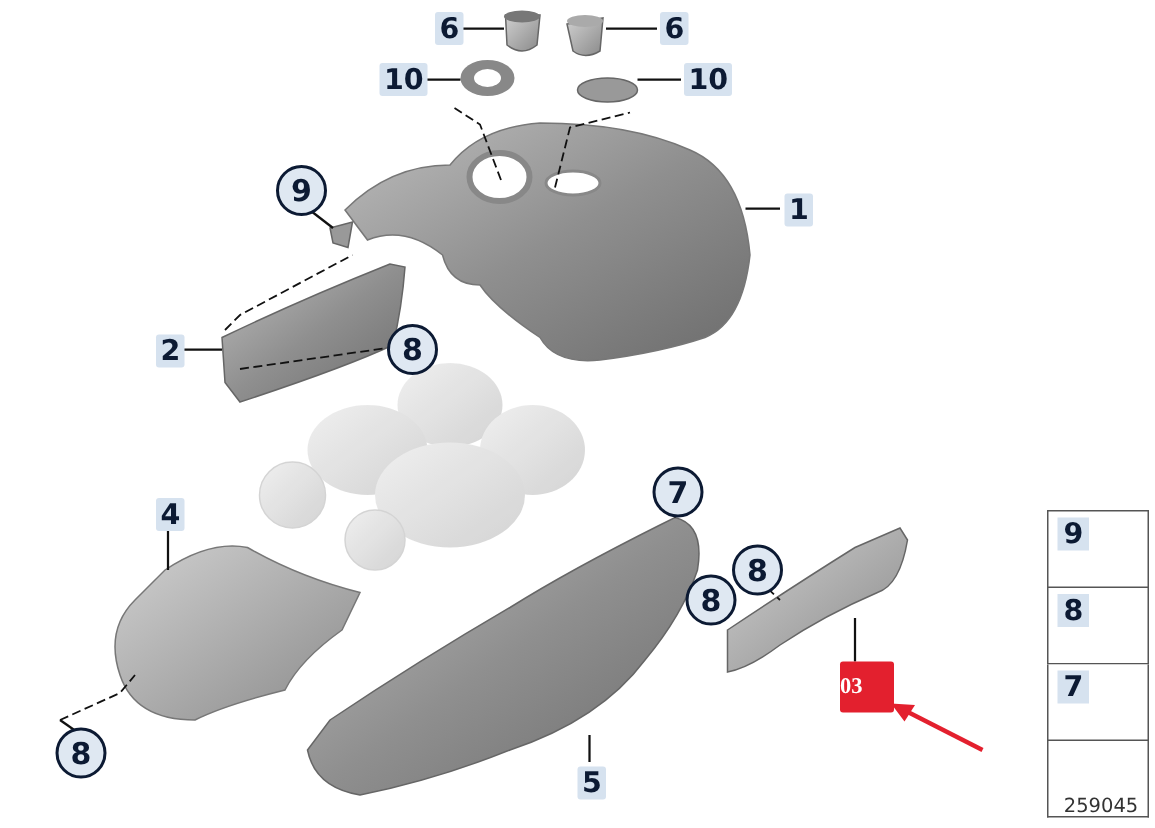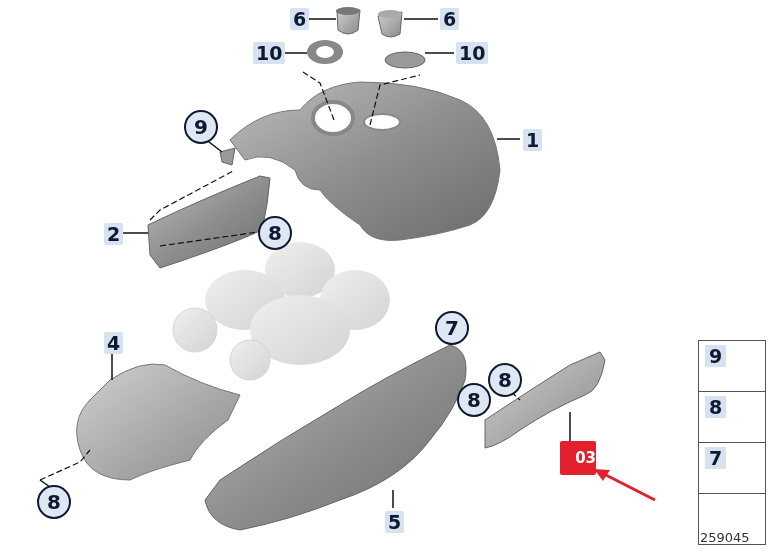--- a/index.html
+++ b/index.html
@@ -4,22 +4,22 @@
 <style>
   html, body { margin:0; padding:0; background:#ffffff; }
   body { width:770px; height:552px; position:relative; overflow:hidden; font-family:"DejaVu Sans", "Liberation Sans", sans-serif; }
   #diagram { position:absolute; left:0; top:0; width:770px; height:552px; }
   .sq-label { position:absolute; background:#d6e2ef; color:#0c1a33; font-weight:bold; font-size:19px; line-height:22px; height:22px; text-align:center; padding:0 3px; border-radius:2px; }
   .circ-label { position:absolute; width:30px; height:30px; border:2px solid #0c1a33; border-radius:50%; background:#dfe8f2; color:#0c1a33; font-weight:bold; font-size:20px; line-height:30px; text-align:center; }
   .legend { position:absolute; left:698px; top:340px; width:68px; }
   .legend-cell { position:relative; width:66px; height:50px; border:1px solid #555; border-top:none; background:#fff; }
   .legend-cell:first-child { border-top:1px solid #555; }
   .legend-num { position:absolute; left:6px; top:4px; font-size:19px; font-weight:bold; color:#0c1a33; background:#d6e2ef; padding:0 4px; line-height:22px; }
-  .legend-id { position:absolute; left:700px; top:530px; width:68px; text-align:left; font-size:13px; color:#333; }
-  .badge-03 { position:absolute; left:560px; top:441px; width:36px; height:34px; background:#e3202e; color:#fff; font-weight:bold; font-size:15px; line-height:34px; text-align:right; border-radius:2px; }
+  .legend-id { position:absolute; left:700px; top:530px; width:68px; text-align:center; font-size:13px; color:#333; }
+  .badge-03 { position:absolute; left:560px; top:441px; width:36px; height:34px; background:#e3202e; color:#fff; font-weight:bold; font-size:15px; line-height:34px; text-align:left; border-radius:2px;font-family:Liberation Serif, serif; }
 </style>
 </head>
 <body>
 
 <div id="diagram">
   <svg width="770" height="552" viewBox="0 0 770 552">
     <defs>
       <linearGradient id="g1" x1="0" y1="0" x2="1" y2="1">
         <stop offset="0" stop-color="#bdbdbd"></stop>
           <stop offset="0.5" stop-color="#8f8f8f"></stop>

